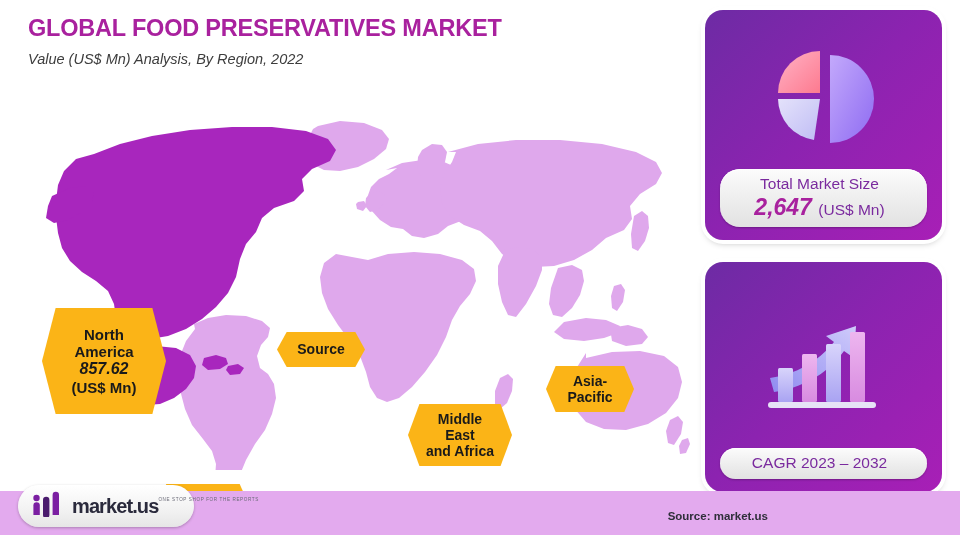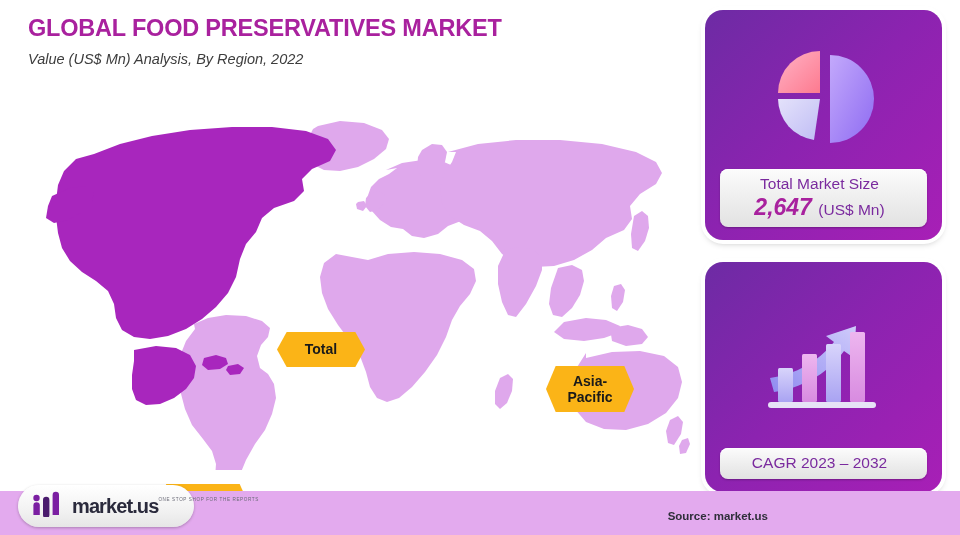--- a/index.html
+++ b/index.html
@@ -87,21 +87,21 @@
     justify-content: space-between;
   }
   #card-size  { top: 10px;  height: 230px; }
   #card-cagr  { top: 262px; height: 230px; }
 
   .card-icon { flex: 1 1 auto; display: flex; align-items: center; justify-content: center; width: 100%; }
   .card-icon svg { display: block; }
 
   .card-panel {
     width: 207px;
-    border-radius: 8px;
+    border-radius: 20px;
     background: linear-gradient(180deg, #fcfcfc 0%, #ededed 55%, #e2e2e2 100%);
     box-shadow: inset 0 1px 0 #ffffff, 0 1px 2px rgba(0,0,0,0.25);
     padding: 6px 12px 7px 4px;
     text-align: center;
   }
   .panel-label {
     font-size: 15.5px;
     color: #7a2a9e;
     line-height: 1.15;
   }
@@ -218,32 +218,47 @@
 
         <path d="M34 86 l18 -8 16 -2 8 6 -2 10 -10 10 -14 8 -14 3 -8 -5 2 -12 4 -10z"></path>
 
         <path d="M116 240 l22 -4 20 2 14 7 6 11 -2 12 -8 11 -12 9 -14 6 -14 1 -10 -5 -4 -11 0 -14 2 -14 0 -11z"></path>
 
         <path d="M186 248 l12 -3 10 3 2 6 -8 5 -12 1 -6 -5 2 -7z"></path>
         <path d="M210 256 l10 -2 6 4 -4 6 -10 1 -4 -5 2 -4z"></path>
       </g>
     </svg>
 
+    <div class="hex" id="hex-na">
+      <span class="hex-inner">
+        <span>North</span><br>
+        <span>America</span>
+        <span class="val">857.62</span>
+        <span class="unit">(US$ Mn)</span>
+      </span>
+    </div>
 
     <div class="hex" id="hex-eu">
-      <span class="hex-inner">Total</span>
+      <span class="hex-inner">Source</span>
     </div>
 
     <div class="hex" id="hex-sa">
       <span class="hex-inner">
         <span>South</span><br>
         <span>America</span>
       </span>
     </div>
 
+    <div class="hex" id="hex-mea">
+      <span class="hex-inner">
+        <span>Middle</span><br>
+        <span>East</span><br>
+        <span>and Africa</span>
+      </span>
+    </div>
 
     <div class="hex" id="hex-ap">
       <span class="hex-inner">
         <span>Asia-</span><br>
         <span>Pacific</span>
       </span>
     </div>
   </div>
 
   <div class="card" id="card-size">

